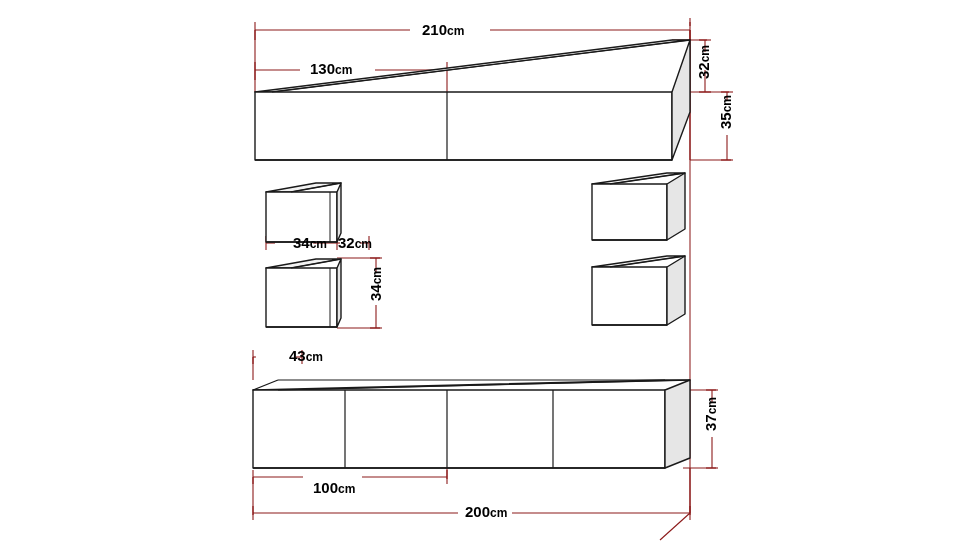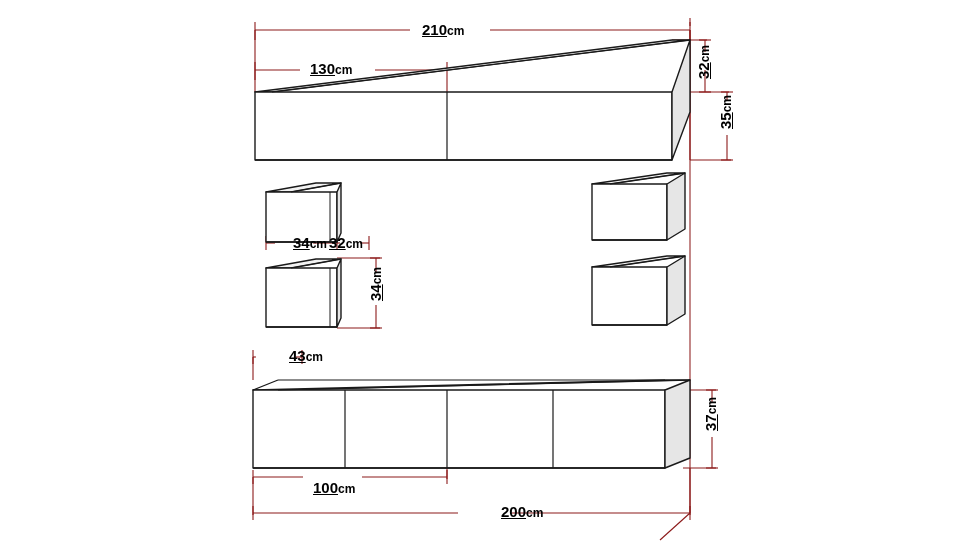--- a/index.html
+++ b/index.html
@@ -27,21 +27,20 @@
     font-family: "Liberation Sans", sans-serif;
     font-weight: bold;
     color: #000000;
     white-space: nowrap;
     line-height: 1;
     letter-spacing: 0px;
   }
   .dimlabel .num {
     font-size: 15px;
     font-weight: bold;
-    text-decoration: underline;
   }
   .dimlabel .unit {
     font-size: 12px;
     font-weight: bold;
   }
   .vert {
     transform: rotate(-90deg);
     transform-origin: 50% 50%;
   }
 </style>
@@ -215,37 +214,37 @@
   </div>
 
   <div class="dimlabel vert" style="left:703px; top:104px; width:46px; text-align:center;">
     <span class="num">35</span><span class="unit">cm</span>
   </div>
 
   <div class="dimlabel" style="left:293px; top:235px;">
     <span class="num">34</span><span class="unit">cm</span>
   </div>
 
-  <div class="dimlabel" style="left:329px; top:235px;">
+  <div class="dimlabel" style="left:338px; top:235px;">
     <span class="num">32</span><span class="unit">cm</span>
   </div>
 
   <div class="dimlabel vert" style="left:353px; top:276px; width:46px; text-align:center;">
     <span class="num">34</span><span class="unit">cm</span>
   </div>
 
   <div class="dimlabel" style="left:253px; top:348px;padding-left:36px;">
     <span class="num">43</span><span class="unit">cm</span>
   </div>
 
   <div class="dimlabel vert" style="left:688px; top:406px; width:46px; text-align:center;">
     <span class="num">37</span><span class="unit">cm</span>
   </div>
 
   <div class="dimlabel" style="left:313px; top:480px;">
     <span class="num">100</span><span class="unit">cm</span>
   </div>
 
-  <div class="dimlabel" style="left:465px; top:504px;margin-left:36px;">
+  <div class="dimlabel" style="left:465px; top:504px;">
     <span class="num">200</span><span class="unit">cm</span>
   </div>
 
 </div>
 
 </body></html>

